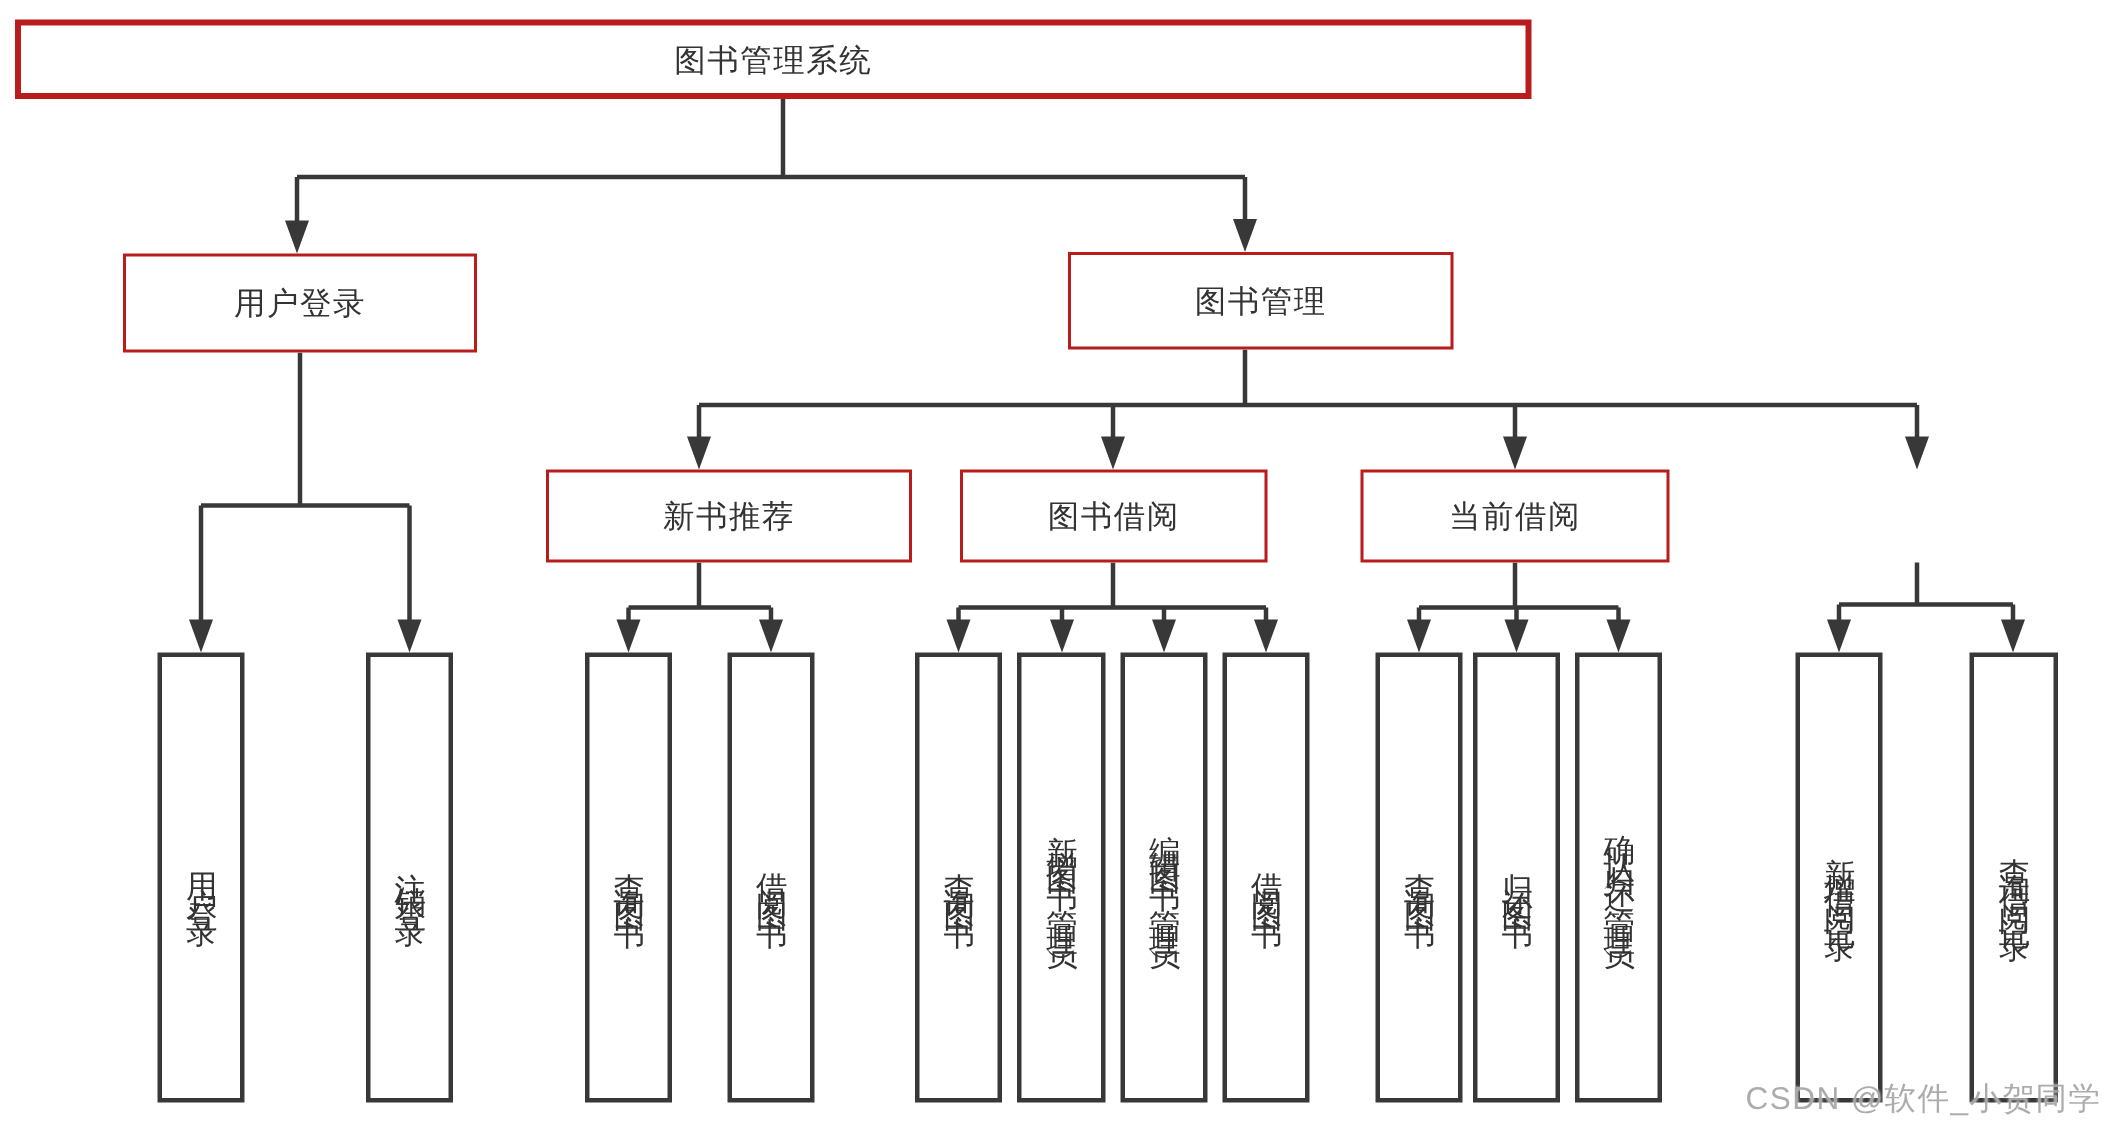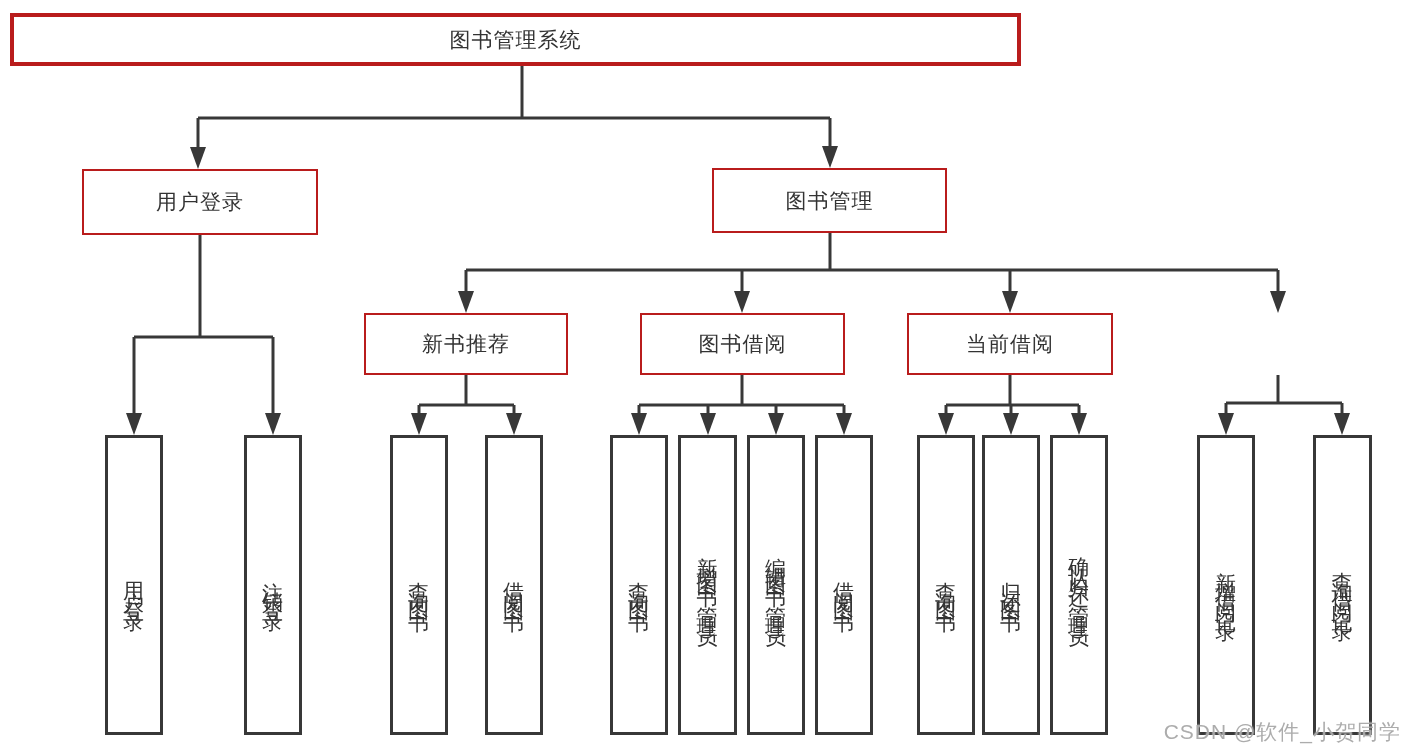--- a/index.html
+++ b/index.html
@@ -124,23 +124,23 @@
       <polygon points="1003,413 1019,413 1011,435"></polygon>
       <polygon points="1071,413 1087,413 1079,435"></polygon>
       <polygon points="1218,413 1234,413 1226,435"></polygon>
       <polygon points="1334,413 1350,413 1342,435"></polygon>
     </g>
   </svg>
 
   <div class="node root" style="left:10px;top:13px;width:1011px;height:53px;">图书管理系统</div>
 
   <div class="node" style="left:82px;top:169px;width:236px;height:66px;">用户登录</div>
-  <div class="node" style="left:712px;top:168px;width:235px;height:65px;">图书管理</div>
+  <div class="node" style="left:712px;top:168px;width:257px;height:65px;">图书管理</div>
 
-  <div class="node" style="left:364px;top:313px;width:204px;height:62px;">新书推荐</div>
+  <div class="node" style="left:364px;top:313px;width:244px;height:62px;">新书推荐</div>
   <div class="node" style="left:907px;top:313px;width:206px;height:62px;">当前借阅</div>
   <div class="node" style="left:640px;top:313px;width:205px;height:62px;">图书借阅</div>
 
   <div class="leaf" style="left:105px;top:435px;width:58px;height:300px;">
     <span>用户登录</span>
   </div>
   <div class="leaf" style="left:244px;top:435px;width:58px;height:300px;">
     <span>注销登录</span>
   </div>
 

